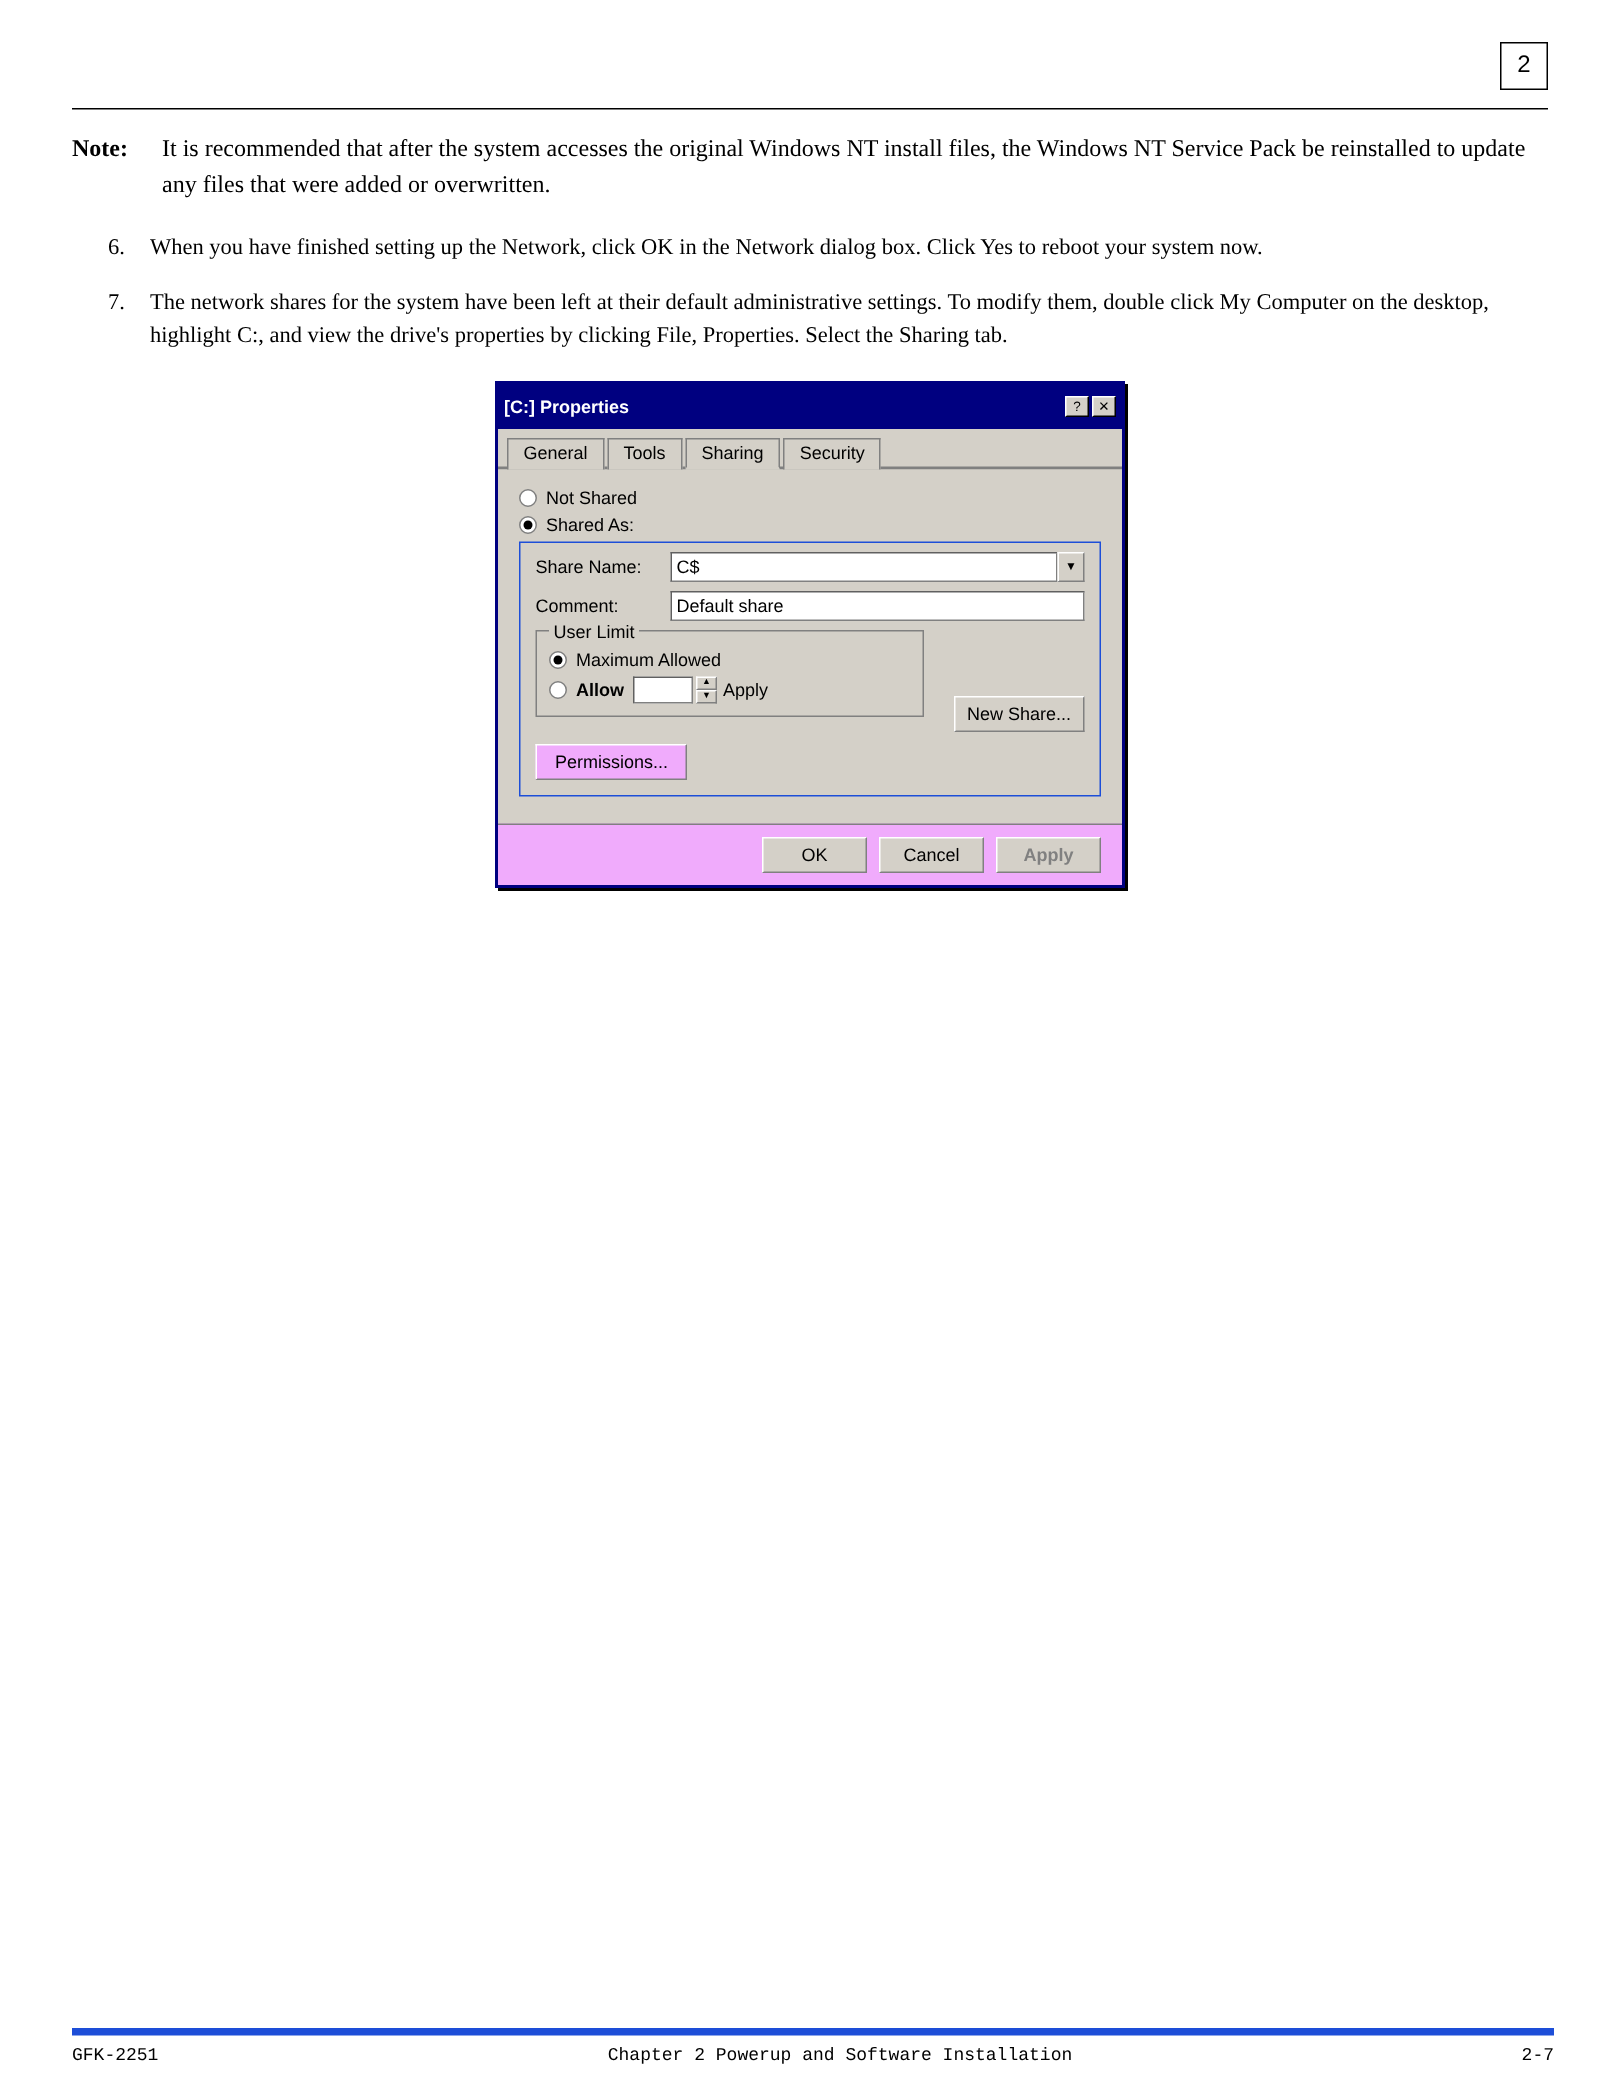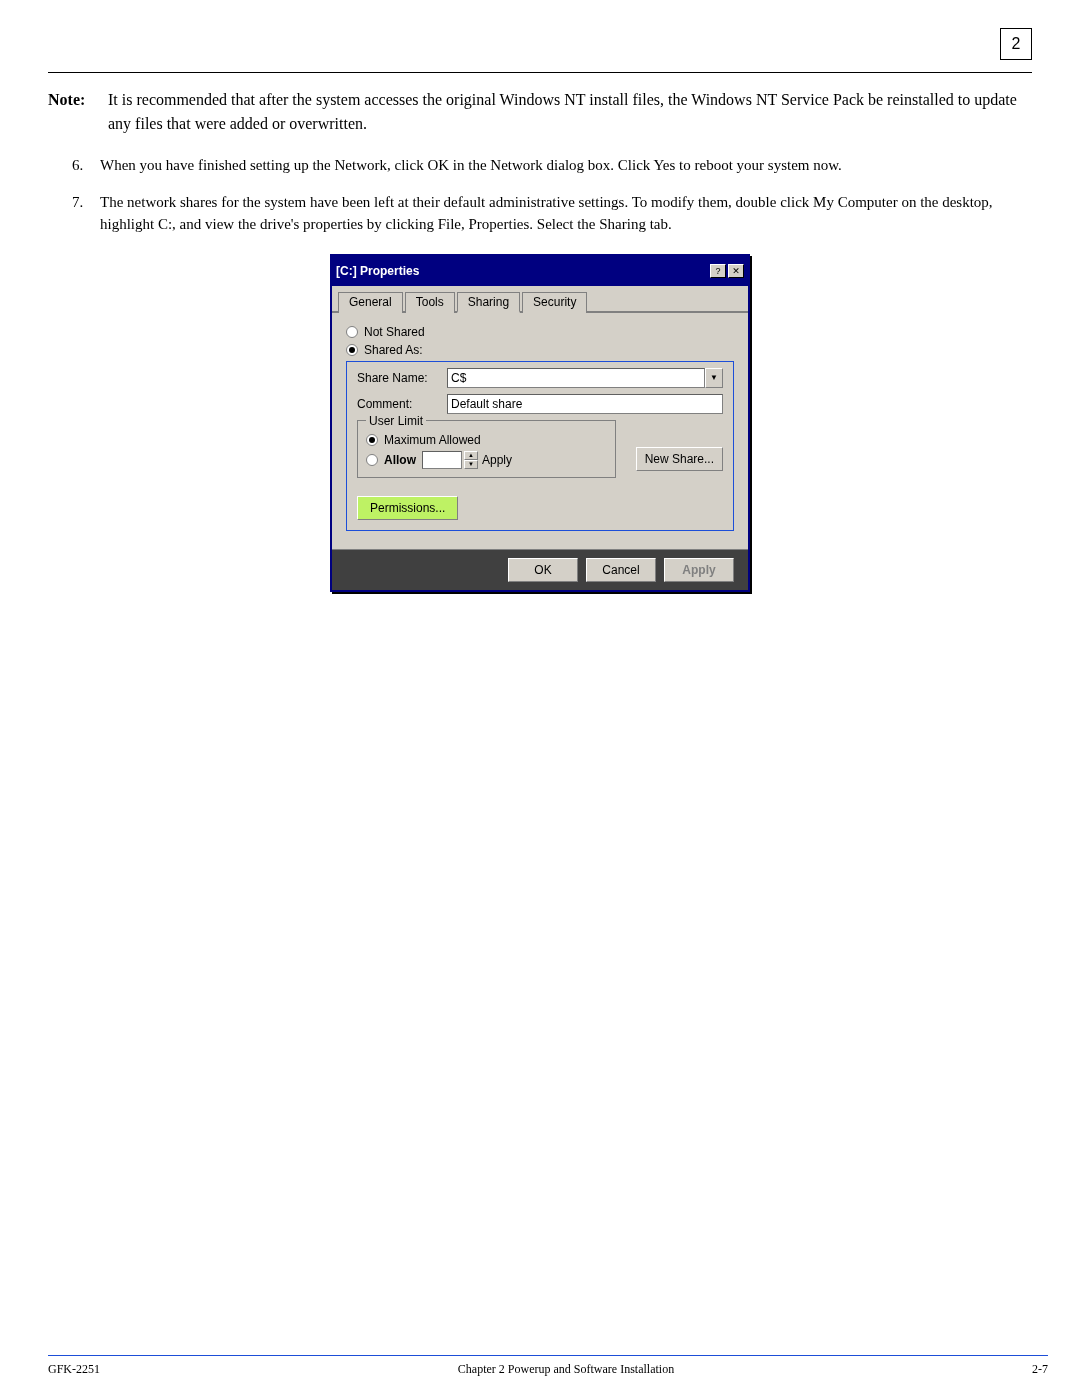--- a/index.html
+++ b/index.html
@@ -321,37 +321,37 @@
       align-items: center;
       justify-content: center;
       font-size: 6px;
       cursor: pointer;
     }
 
     
     .permissions-btn {
       height: 24px;
       padding: 2px 12px;
-      background: #bef264;
+      background: #f0abfc;
       border: 1px solid #fff;
       border-bottom-color: #808080;
       border-right-color: #808080;
       font-size: 12px;
       font-family: Arial, sans-serif;
       cursor: pointer;
       margin-top: 8px;
     }
 
     
     .win-footer {
       display: flex;
       justify-content: flex-end;
       align-items: center;
       padding: 8px 14px;
-      background: #404040;
+      background: #f0abfc;
       border-top: 1px solid #808080;
       gap: 8px;
     }
     .footer-btn {
       height: 24px;
       min-width: 70px;
       padding: 2px 10px;
       background: #d4d0c8;
       border: 1px solid #fff;
       border-bottom-color: #808080;
@@ -363,27 +363,27 @@
     .footer-btn.disabled {
       color: #808080;
       font-weight: bold;
     }
 
     
     .page-footer {
       position: absolute;
       bottom: 20px;
       left: 48px;
-      right: 32px;
-      border-top: 1px solid #1d4ed8;
+      right: 44px;
+      border-top: 5px solid #1d4ed8;
       padding-top: 6px;
       display: flex;
       justify-content: space-between;
       font-size: 12px;
-      font-family: Liberation Serif, serif;
+      font-family: Liberation Mono, monospace;
     }
   </style>
 </head>
 <body>
 
 <div class="page-number">2</div>
 
 <div class="top-rule"></div>
 
 <div class="main-content">
@@ -453,21 +453,21 @@
             </div>
           </div>
 
           
           <div class="field-row">
             <span class="field-label">Comment:</span>
             <input class="field-input" type="text" value="Default share" style="">
           </div>
 
           
-          <div style="display:flex; align-items:center; gap:20px;">
+          <div style="display:flex; align-items:flex-end; gap:20px;">
             <div class="user-limit-group" style="flex:1;">
               <span class="user-limit-legend">User Limit</span>
               <div class="user-limit-content">
                 <div class="user-limit-radios">
 
                   <div class="radio-row">
                     <div class="radio-btn checked"></div>
                     <span>Maximum Allowed</span>
                   </div>
 

